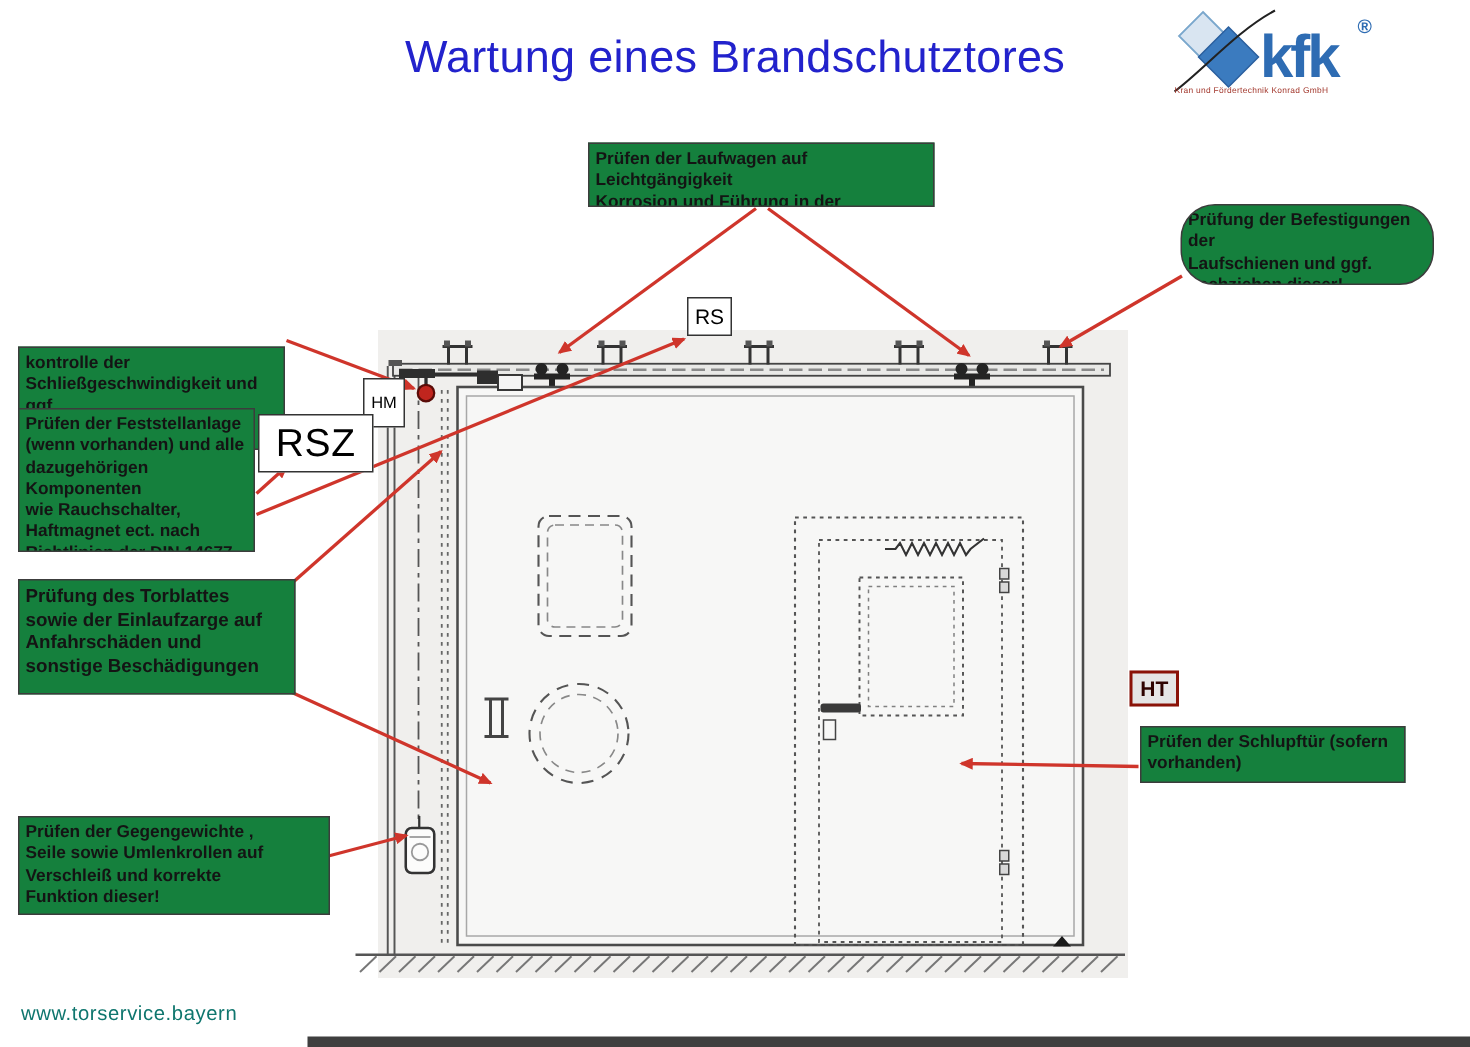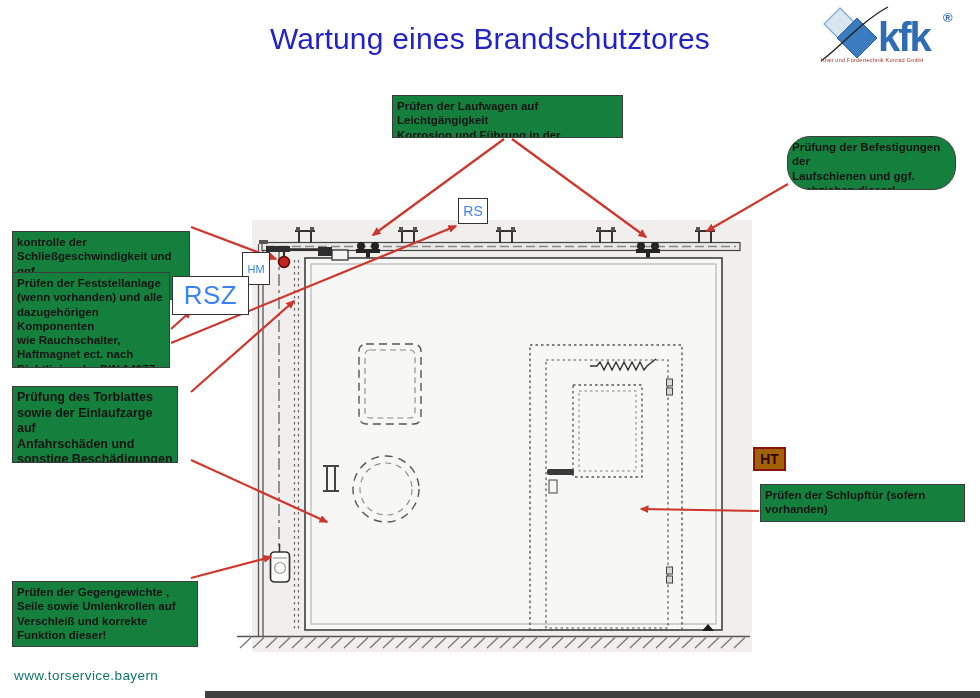--- a/index.html
+++ b/index.html
@@ -15,36 +15,36 @@
   }
   .callout{
     position:absolute;background:#15803d;border:1.6px solid #3c3c3c;
     color:#141414;padding:3px 4px;line-height:1.24;
     white-space:pre-line;overflow:hidden;box-sizing:border-box;font-weight:bold;
   }
   #co-laufwagen{left:392px;top:95px;width:231px;height:43px;font-size:11.5px;}
   #co-befestigung{left:787px;top:136px;width:169px;height:54px;font-size:11.5px;border-radius:23px;}
   #co-schliessgeschw{left:12px;top:183px;width:178px;height:69px;font-size:11.5px;margin-top:48px;}
   #co-feststellanlage{left:12px;top:272px;width:158px;height:96px;font-size:11.5px;}
-  #co-torblatt{left:12px;top:386px;width:166px;height:77px;font-size:12.5px;}
-  #co-gegengewichte{left:12px;top:544px;width:186px;height:66px;font-size:11.5px;margin-top:37px;}
-  #co-schlupftuer{left:760px;top:484px;width:205px;height:38px;font-size:11.5px;}
+  #co-torblatt{left:12px;top:386px;width:185px;height:77px;font-size:12.5px;}
+  #co-gegengewichte{left:12px;top:544px;width:208px;height:66px;font-size:11.5px;}
+  #co-schlupftuer{left:760px;top:484px;width:177px;height:38px;font-size:11.5px;}
   .tag{
-    position:absolute;background:#fff;border:1.6px solid #333;color:#3b82f6;
+    position:absolute;background:#fff;border:1.6px solid #333;color:#000000;
     display:flex;align-items:center;justify-content:center;box-sizing:border-box;
   }
   #tag-rs{left:458px;top:198px;width:30px;height:26px;font-size:14px;}
   #tag-hm{left:242px;top:252px;width:28px;height:33px;font-size:11px;}
   #tag-rsz{left:172px;top:276px;width:77px;height:39px;font-size:26px;font-weight:500;letter-spacing:.5px;}
   #tag-ht{left:753px;top:447px;width:33px;height:24px;font-size:14px;font-weight:700;
-    background:#a16207;border:2px solid #8a1208;color:#2e0300;}
+    background:#e5e5e5;border:2px solid #8a1208;color:#2e0300;}
   #footer-url{left:14px;top:668px;font-size:13.5px;color:#0f766e;letter-spacing:.4px;}
   #bottom-bar{left:205px;top:691px;width:775px;height:7px;background:#3f3f3f;}
   #diagram{left:0;top:0;}
-  #logo{left:818px;top:5px;width:152px;height:60px;}
+  #logo{left:780px;top:5px;width:152px;height:60px;}
 </style>
 </head>
 <body>
 
 <svg id="diagram" class="abs" width="980" height="698" viewBox="0 0 980 698">
   <defs>
     <marker id="ah" markerWidth="9" markerHeight="8" refX="7.5" refY="4" orient="auto" markerUnits="userSpaceOnUse">
       <path d="M0,0 L9,4 L0,8 Z" fill="#cf352b"></path>
     </marker>
   </defs>

